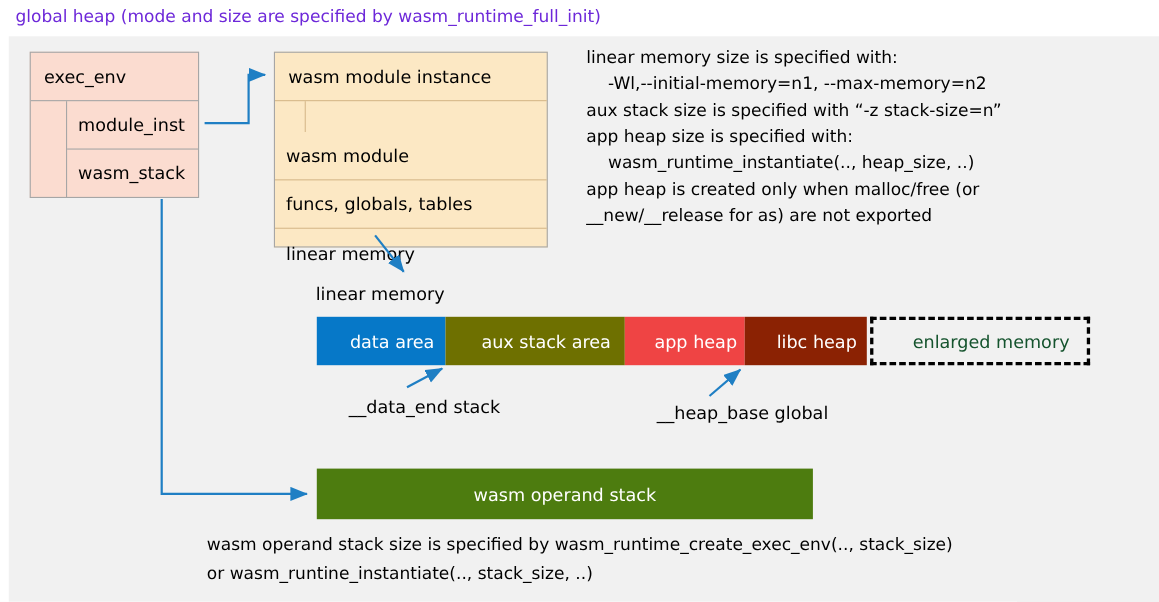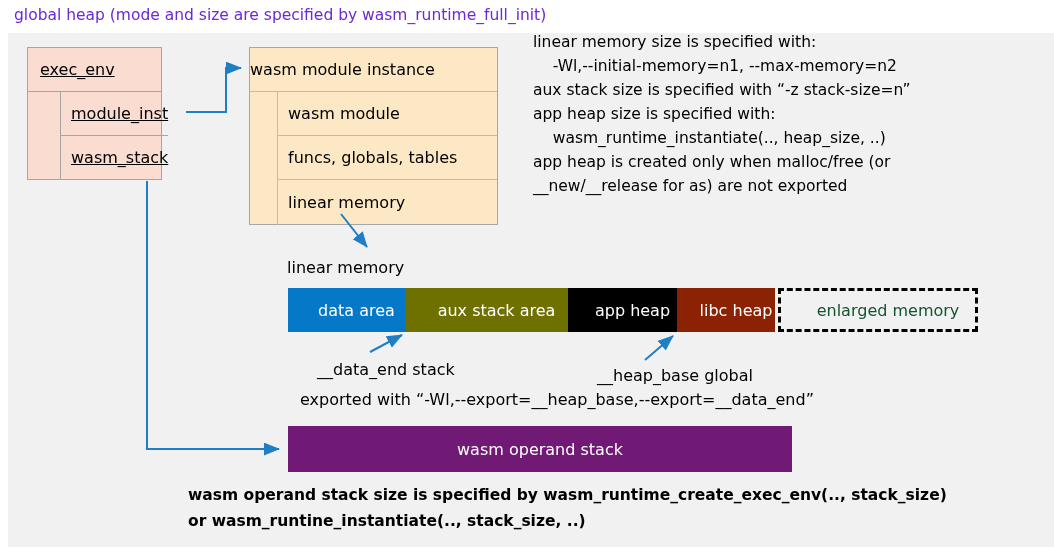--- a/index.html
+++ b/index.html
@@ -55,24 +55,23 @@
     align-items: center;
     font-size: 16px;
     color: #000;
     white-space: nowrap;
   }
 
   
   #exec-env-box {
     left: 27px;
     top: 47px;
-    width: 135px;
+    width: 154px;
     height: 133px;
     background: #fbdcd0;
-    text-decoration: underline;
   }
   #exec-env-title {
     height: 44px;
     padding-left: 12px;
     border-bottom: 1px solid #a6a6a6;
   }
   #exec-env-body {
     height: 88px;
     display: flex;
   }
@@ -100,25 +99,27 @@
   
   #module-instance-box {
     left: 249px;
     top: 47px;
     width: 249px;
     height: 178px;
     background: #fce8c4;
   }
   #module-instance-title {
     height: 44px;
+    padding-left: 12px;
     border-bottom: 1px solid #d6b88a;
   }
   #module-instance-body {
     height: 133px;
     display: flex;
+    flex-direction: column;
   }
   #module-instance-indent {
     width: 28px;
     flex: 0 0 28px;
     border-right: 1px solid #d6b88a;
     box-sizing: border-box;
   }
   #module-instance-fields {
     flex: 1 1 auto;
     display: flex;
@@ -131,21 +132,21 @@
   }
   .mi-row:last-child {
     border-bottom: none;
     height: 45px;
   }
 
   
   #notes {
     position: absolute;
     left: 533px;
-    top: 30px;
+    top: 40px;
     font-size: 15.5px;
     line-height: 24px;
     color: #000;
     white-space: pre;
   }
 
   
   #linear-memory-label {
     position: absolute;
     left: 287px;
@@ -167,22 +168,22 @@
     align-items: center;
     justify-content: center;
     font-size: 16px;
     color: #ffffff;
     white-space: nowrap;
     box-sizing: border-box;
     padding-left: 20px;
   }
   #seg-data-area      { width: 117px; background: #0678c8; }
   #seg-aux-stack      { width: 163px; background: #6e7000; }
-  #seg-app-heap       { width: 109px; background: #000000; }
-  #seg-libc-heap      { width: 98px; background: #8b2203; }
+  #seg-app-heap       { width: 109px; background: #ef4444; }
+  #seg-libc-heap      { width: 111px; background: #8b2203; }
   #seg-enlarged {
     width: 200px;
     margin-left: 3px;
     background: #f1f1f1;
     border: 3px dashed #000000;
     color: #14532d;
   }
 
   
   .anno {
@@ -193,41 +194,40 @@
   }
   #anno-data-end  { left: 317px; top: 360px; }
   #anno-heap-base { left: 597px; top: 366px; }
   #anno-exported  { left: 300px; top: 390px; }
 
   
   #operand-stack-box {
     position: absolute;
     left: 288px;
     top: 426px;
-    width: 504px;
+    width: 451px;
     height: 46px;
-    background: #701a75;
+    background: #4d7c0f;
     display: flex;
     align-items: center;
     justify-content: center;
     color: #ffffff;
     font-size: 16px;
     white-space: nowrap;
   }
 
   
   #bottom-note {
     position: absolute;
     left: 188px;
     top: 482px;
     font-size: 15.5px;
     line-height: 26px;
     color: #000;
     white-space: pre;
-    font-weight: bold;
   }
 
   
   #arrows {
     position: absolute;
     left: 0;
     top: 0;
     width: 1054px;
     height: 547px;
     pointer-events: none;
@@ -278,21 +278,20 @@
   <div id="memory-bar">
     <div id="seg-data-area" class="mem-seg">data area</div>
     <div id="seg-aux-stack" class="mem-seg">aux stack area</div>
     <div id="seg-app-heap" class="mem-seg">app heap</div>
     <div id="seg-libc-heap" class="mem-seg">libc heap</div>
     <div id="seg-enlarged" class="mem-seg">enlarged memory</div>
   </div>
 
   <div id="anno-data-end" class="anno">__data_end stack</div>
   <div id="anno-heap-base" class="anno">__heap_base global</div>
-  <div id="anno-exported" class="anno">exported with “-Wl,--export=__heap_base,--export=__data_end”</div>
 
   <div id="operand-stack-box">wasm operand stack</div>
 
   <div id="bottom-note">wasm operand stack size is specified by wasm_runtime_create_exec_env(.., stack_size)
 or wasm_runtine_instantiate(.., stack_size, ..)</div>
 
   <svg id="arrows" viewBox="0 0 1054 547" xmlns="http://www.w3.org/2000/svg">
     <defs>
       <marker id="ah" markerWidth="9" markerHeight="9" refX="7.5" refY="3.2" orient="auto" markerUnits="strokeWidth">
         <path d="M0,0 L8,3.2 L0,6.4 z" fill="#1f7fc4"></path>

